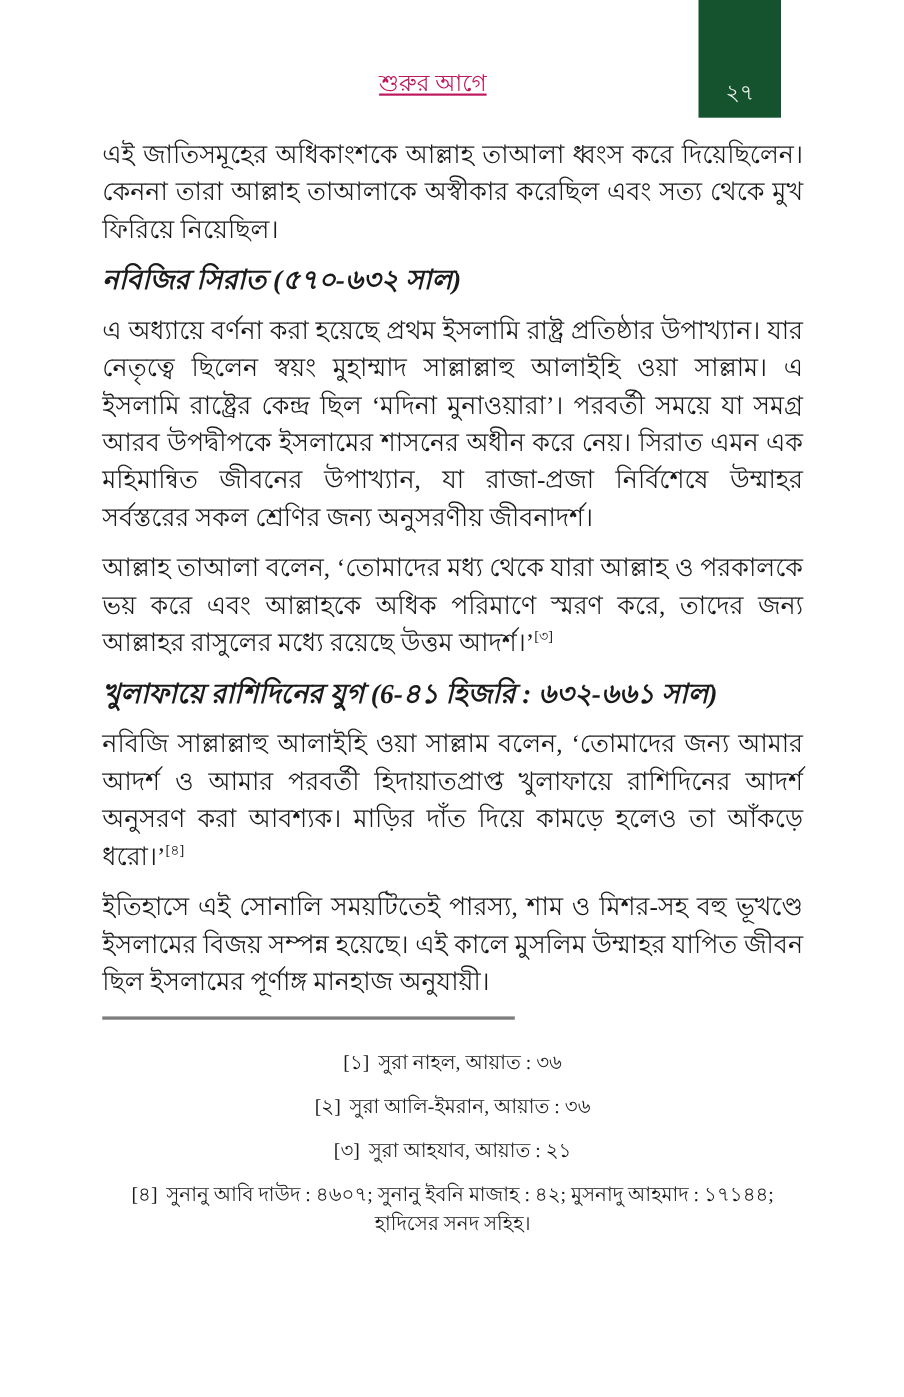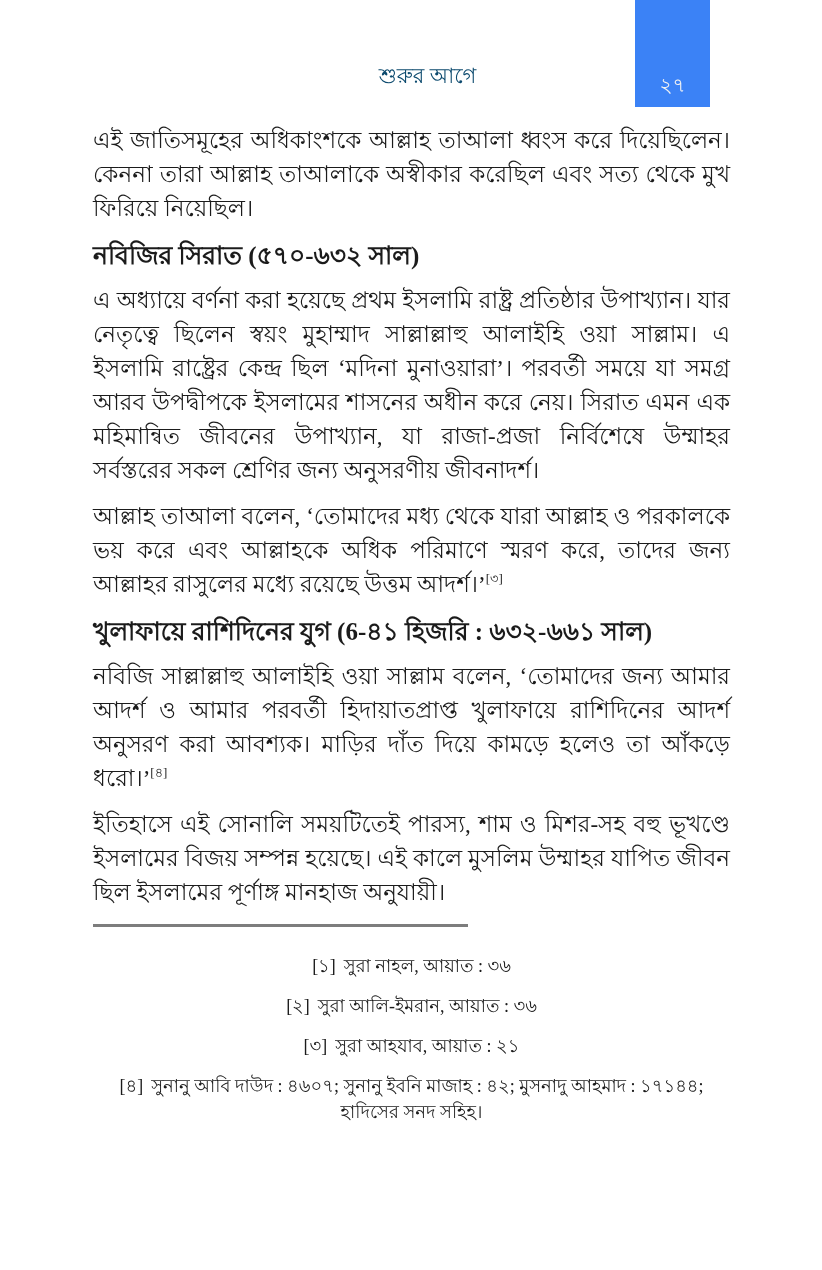--- a/index.html
+++ b/index.html
@@ -16,62 +16,64 @@
     color: #1b1b1b;
     overflow: hidden;
   }
   
   .corner-block {
     position: absolute;
     top: 0;
     left: 635px;
     width: 75px;
     height: 107px;
-    background: #3b82f6;
+    background: #14532d;
     display: flex;
     align-items: flex-end;
     justify-content: center;
     box-sizing: border-box;
     padding-bottom: 12px;
   }
   .corner-block .pagenum {
     color: #f2f2f2;
     font-size: 20px;
     line-height: 1;
   }
   
   .running-head {
     position: absolute;
     top: 64px;
-    left: 109px;
+    left: 75px;
     width: 637px;
     text-align: center;
-    color: #0c4a6e;
+    color: #be185d;
     font-size: 21px;
     line-height: 1.2;
+    text-decoration: underline;
   }
   
   .content {
     position: absolute;
     top: 124px;
     left: 93px;
     width: 637px;
   }
   .para {
     margin: 0 0 12px 0;
     font-size: 23px;
     line-height: 34px;
     text-align: justify;
   }
   .heading {
     margin: 8px 0 10px 0;
     font-size: 25px;
     line-height: 36px;
     font-weight: bold;
     text-align: left;
+    font-style: italic;
   }
   .fnref {
     font-size: 13px;
     line-height: 0;
     vertical-align: 9px;
     letter-spacing: 0;
   }
   .divider {
     margin: 14px 0 26px 0;
     width: 375px;

